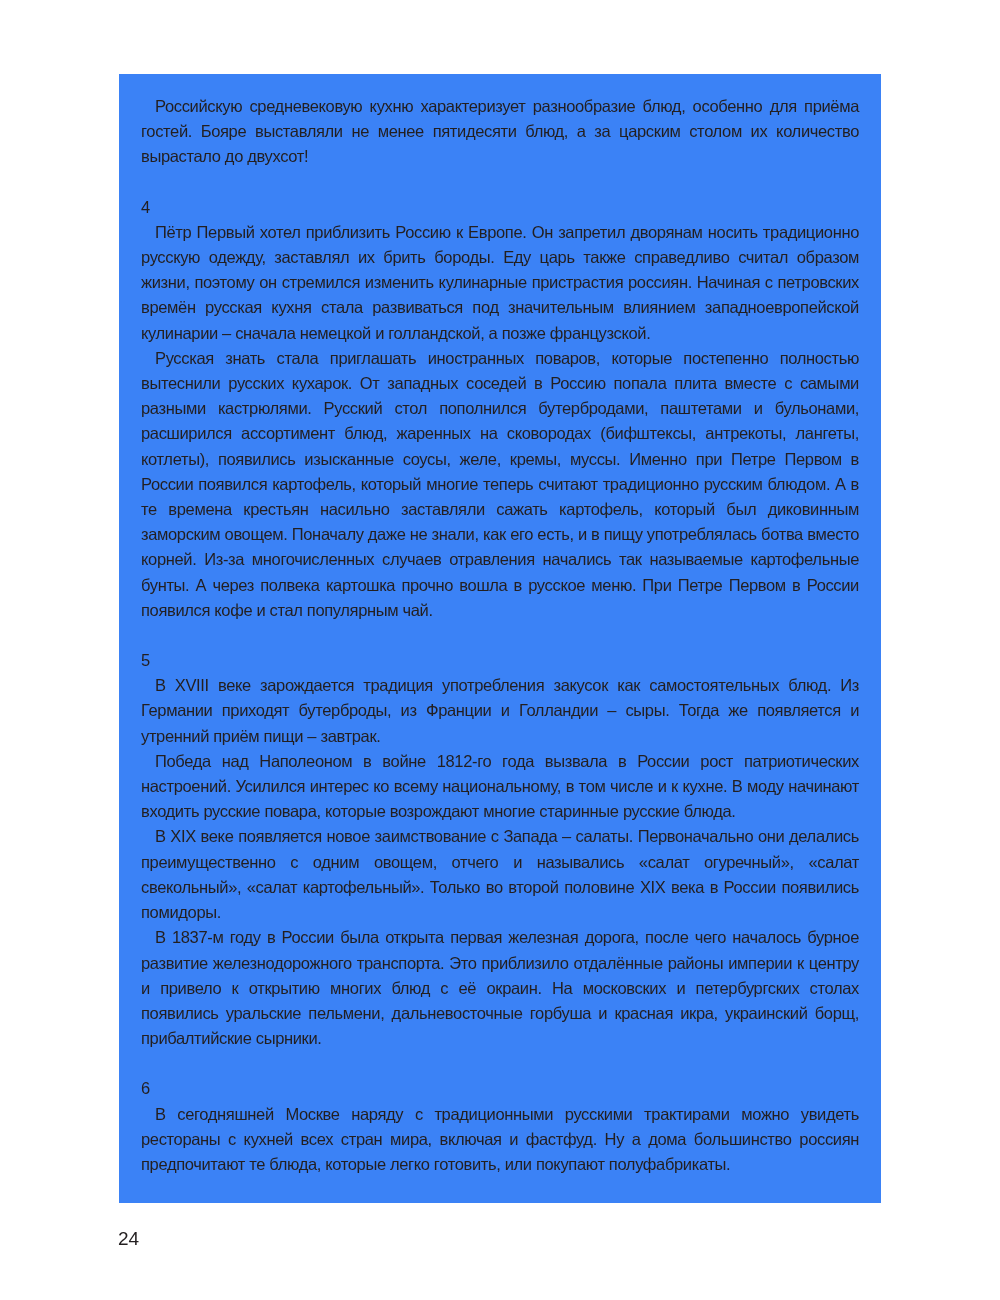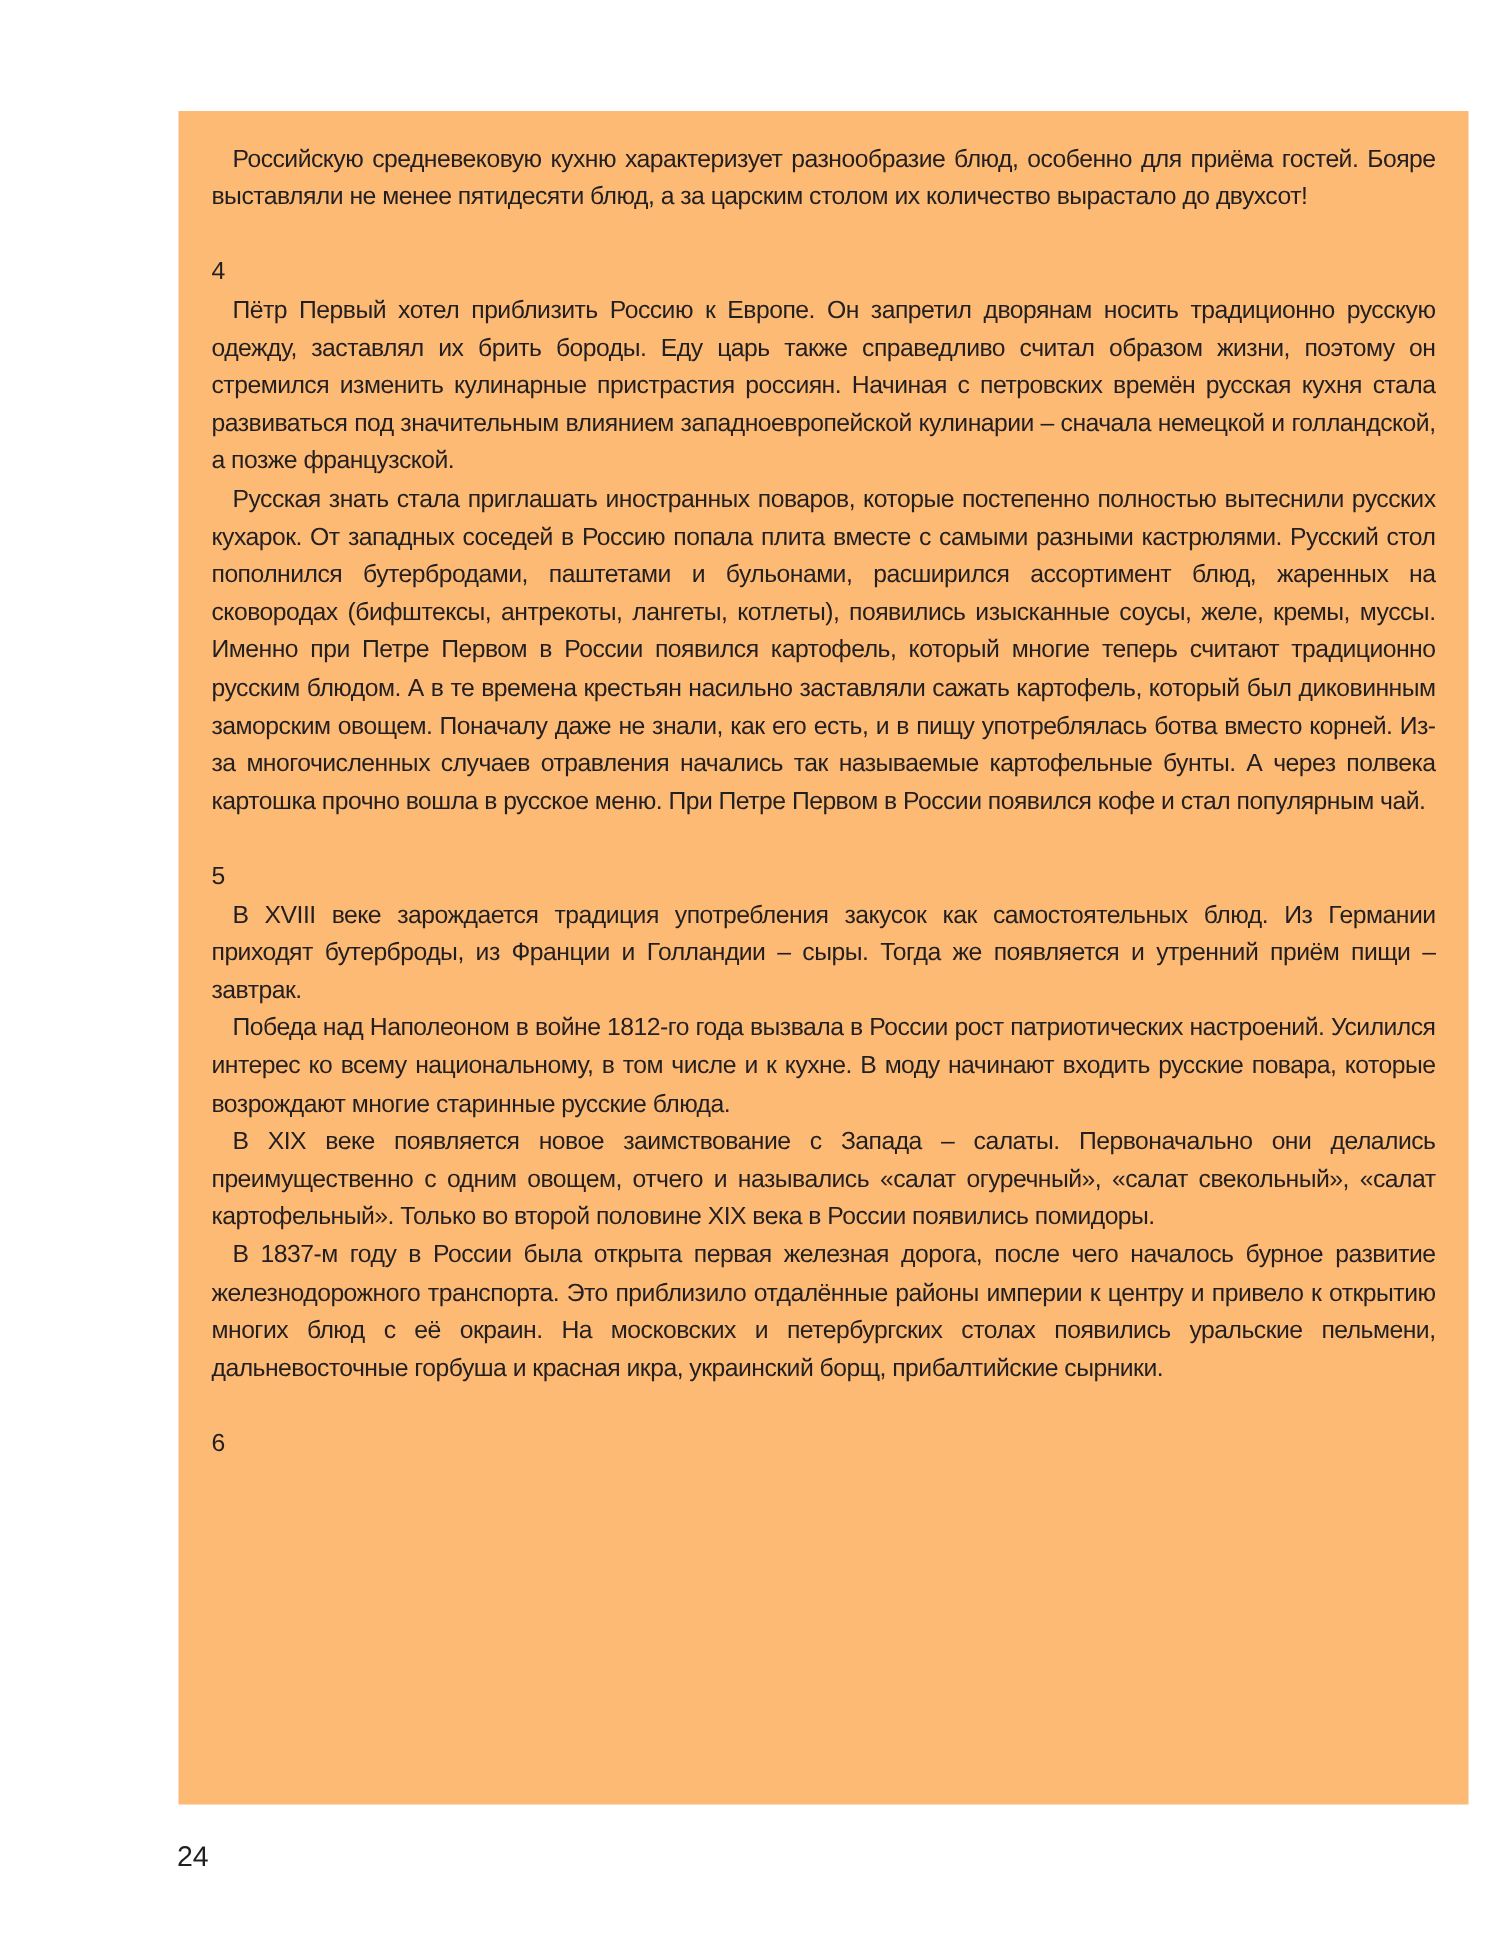--- a/index.html
+++ b/index.html
@@ -11,23 +11,23 @@
       width: 1000px;
       height: 1300px;
       position: relative;
       font-family: "Liberation Sans", "DejaVu Sans", sans-serif;
       color: #231f20;
     }
     .panel {
       position: absolute;
       left: 119px;
       top: 74px;
-      width: 860px;
+      width: 762px;
       height: 1129px;
-      background: #fdba74;
+      background: #3b82f6;
       box-sizing: border-box;
       padding: 20px 22px 0 22px;
     }
     .panel p {
       margin: 0;
       font-size: 16.5px;
       line-height: 25.2px;
       text-align: justify;
       text-indent: 14px;
       letter-spacing: -0.35px;
@@ -63,15 +63,16 @@
 
   <div class="gap"></div>
   <p class="section-num" style="text-indent:0">5</p>
   <p>В XVIII веке зарождается традиция употребления закусок как самостоятельных блюд. Из Германии приходят бутерброды, из Франции и Голландии – сыры. Тогда же появляется и утренний приём пищи – завтрак.</p>
   <p>Победа над Наполеоном в войне 1812-го года вызвала в России рост патриотических настроений. Усилился интерес ко всему национальному, в том числе и к кухне. В моду начинают входить русские повара, которые возрождают многие старинные русские блюда.</p>
   <p>В XIX веке появляется новое заимствование с Запада – салаты. Первоначально они делались преимущественно с одним овощем, отчего и назывались «салат огуречный», «салат свекольный», «салат картофельный». Только во второй половине XIX века в России появились помидоры.</p>
   <p>В 1837-м году в России была открыта первая железная дорога, после чего началось бурное развитие железнодорожного транспорта. Это приблизило отдалённые районы империи к центру и привело к открытию многих блюд с её окраин. На московских и петербургских столах появились уральские пельмени, дальневосточные горбуша и красная икра, украинский борщ, прибалтийские сырники.</p>
 
   <div class="gap"></div>
   <p class="section-num" style="text-indent:0">6</p>
+  <p>В сегодняшней Москве наряду с традиционными русскими трактирами можно увидеть рестораны с кухней всех стран мира, включая и фастфуд. Ну а дома большинство россиян предпочитают те блюда, которые легко готовить, или покупают полуфабрикаты.</p>
 </div>
 
 <div class="page-number">24</div>
 
 </body></html>

